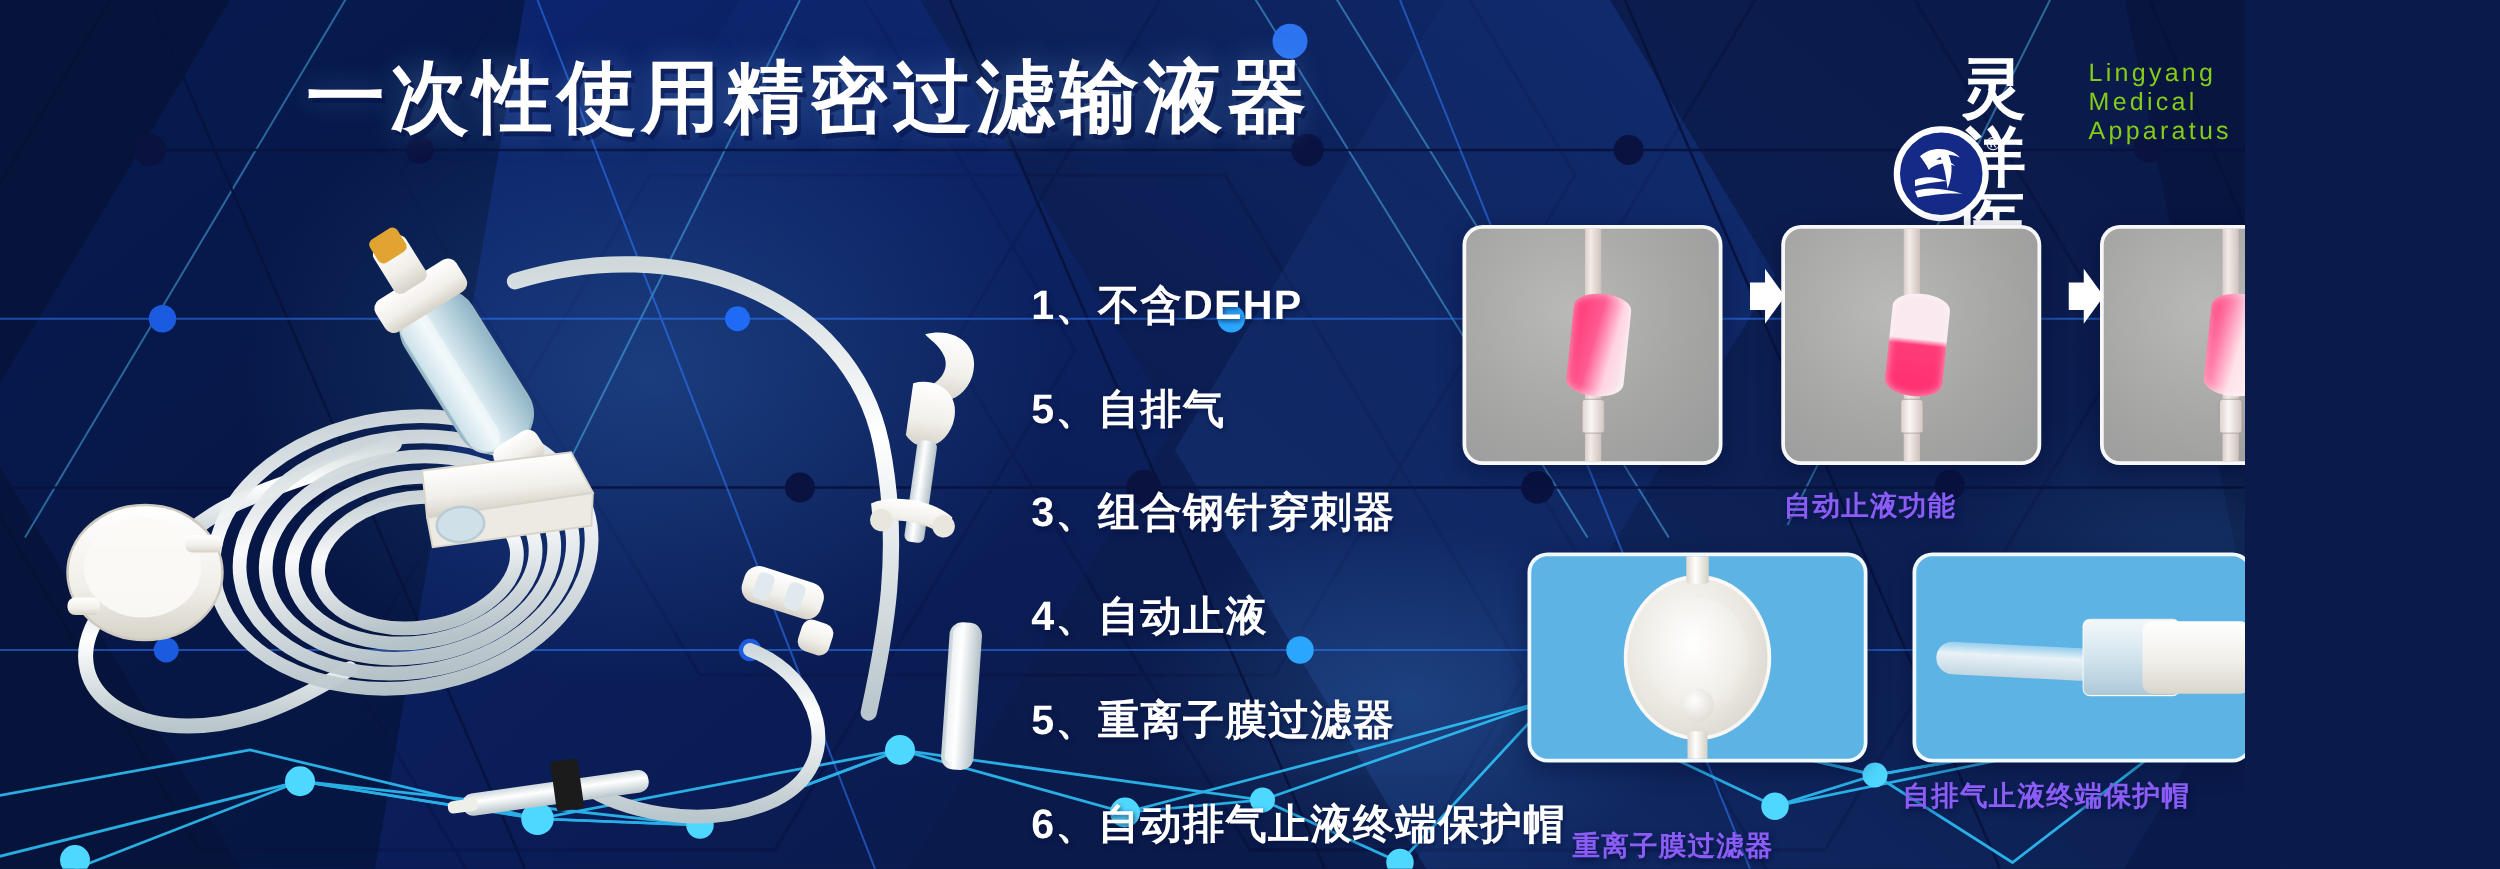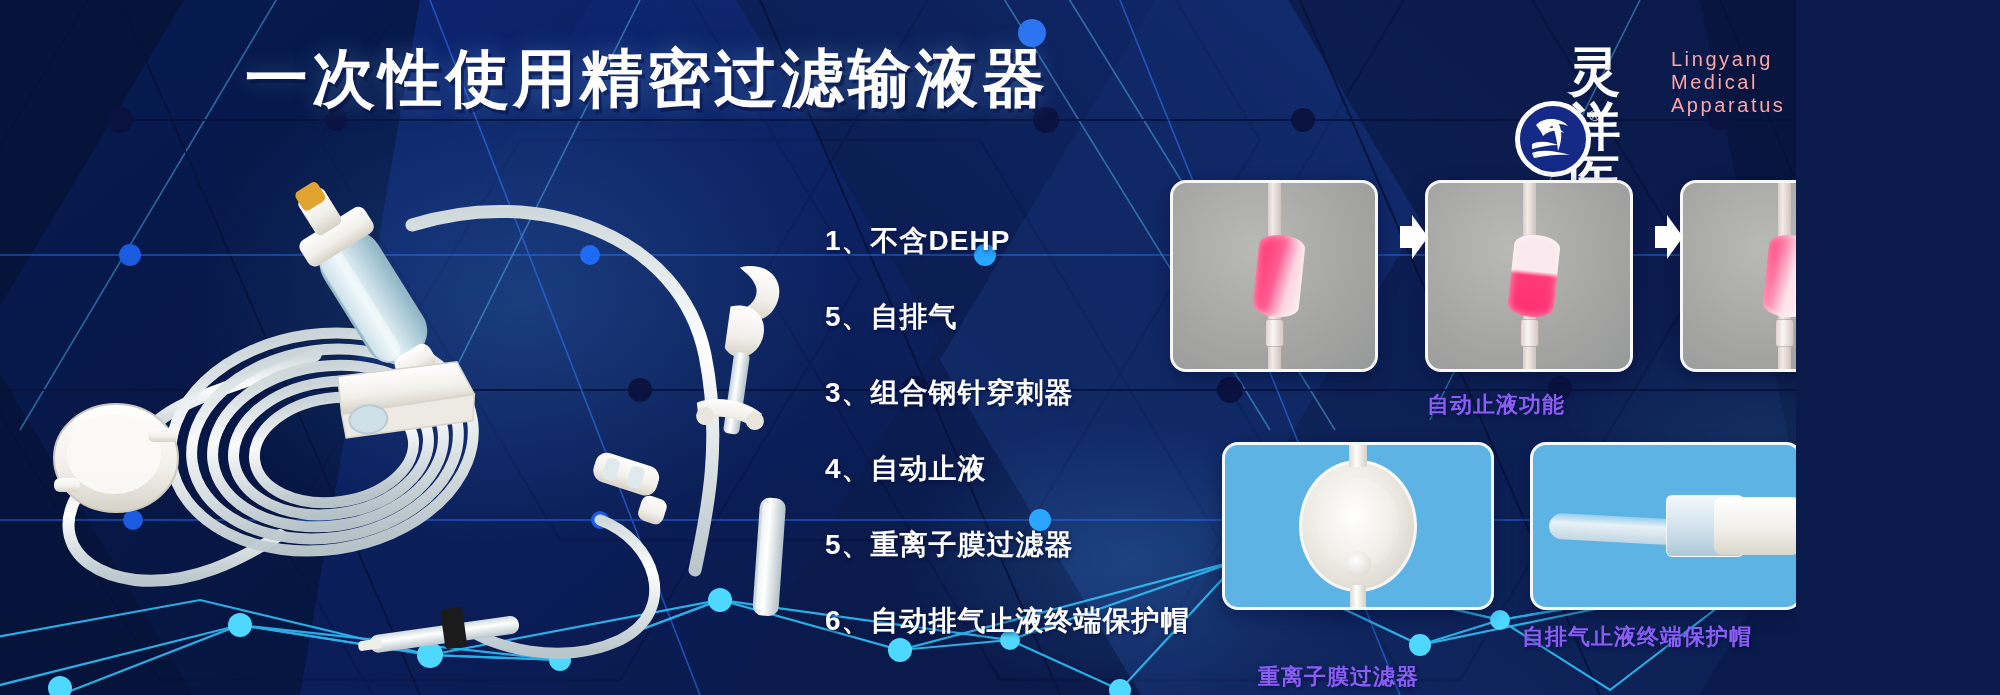--- a/index.html
+++ b/index.html
@@ -36,26 +36,26 @@
     display:flex; align-items:center; justify-content:center;
   }
   .logo-reg { position:absolute; left:84px; top:6px; color:#fff; font-size:15px; }
   .logo-cn-small {
     position:absolute; left:4px; top:78px; width:96px; color:#fff;
     font-size:21px; font-weight:bold; display:flex; justify-content:space-between;
     font-family:"DejaVu Sans",sans-serif;
   }
   .logo-text { display:flex; flex-direction:row; }
   .logo-cn { color:#fff; font-size:52px; font-weight:bold; letter-spacing:9px; line-height:1.05; }
-  .logo-en { color:#fca5a5; font-size:20px; letter-spacing:2.6px; margin-top:4px; }
+  .logo-en { color:#84cc16; font-size:20px; letter-spacing:2.6px; margin-top:4px; }
 
   
   .features { position:absolute; left:825px; top:222px; }
   .feature {
-    color:#ffffff; font-size:28px; font-weight:bold; letter-spacing:1px;
+    color:#ffffff; font-size:33px; font-weight:bold; letter-spacing:1px;
     margin-bottom:38px; white-space:nowrap;
     text-shadow:1px 2px 4px rgba(4,14,60,.65);
   }
 
   
   .photo {
     position:absolute; border-radius:16px; border:3px solid rgba(255,255,255,.92);
     overflow:hidden; box-shadow:0 6px 18px rgba(0,10,50,.45);
   }
   .photo-grey {

